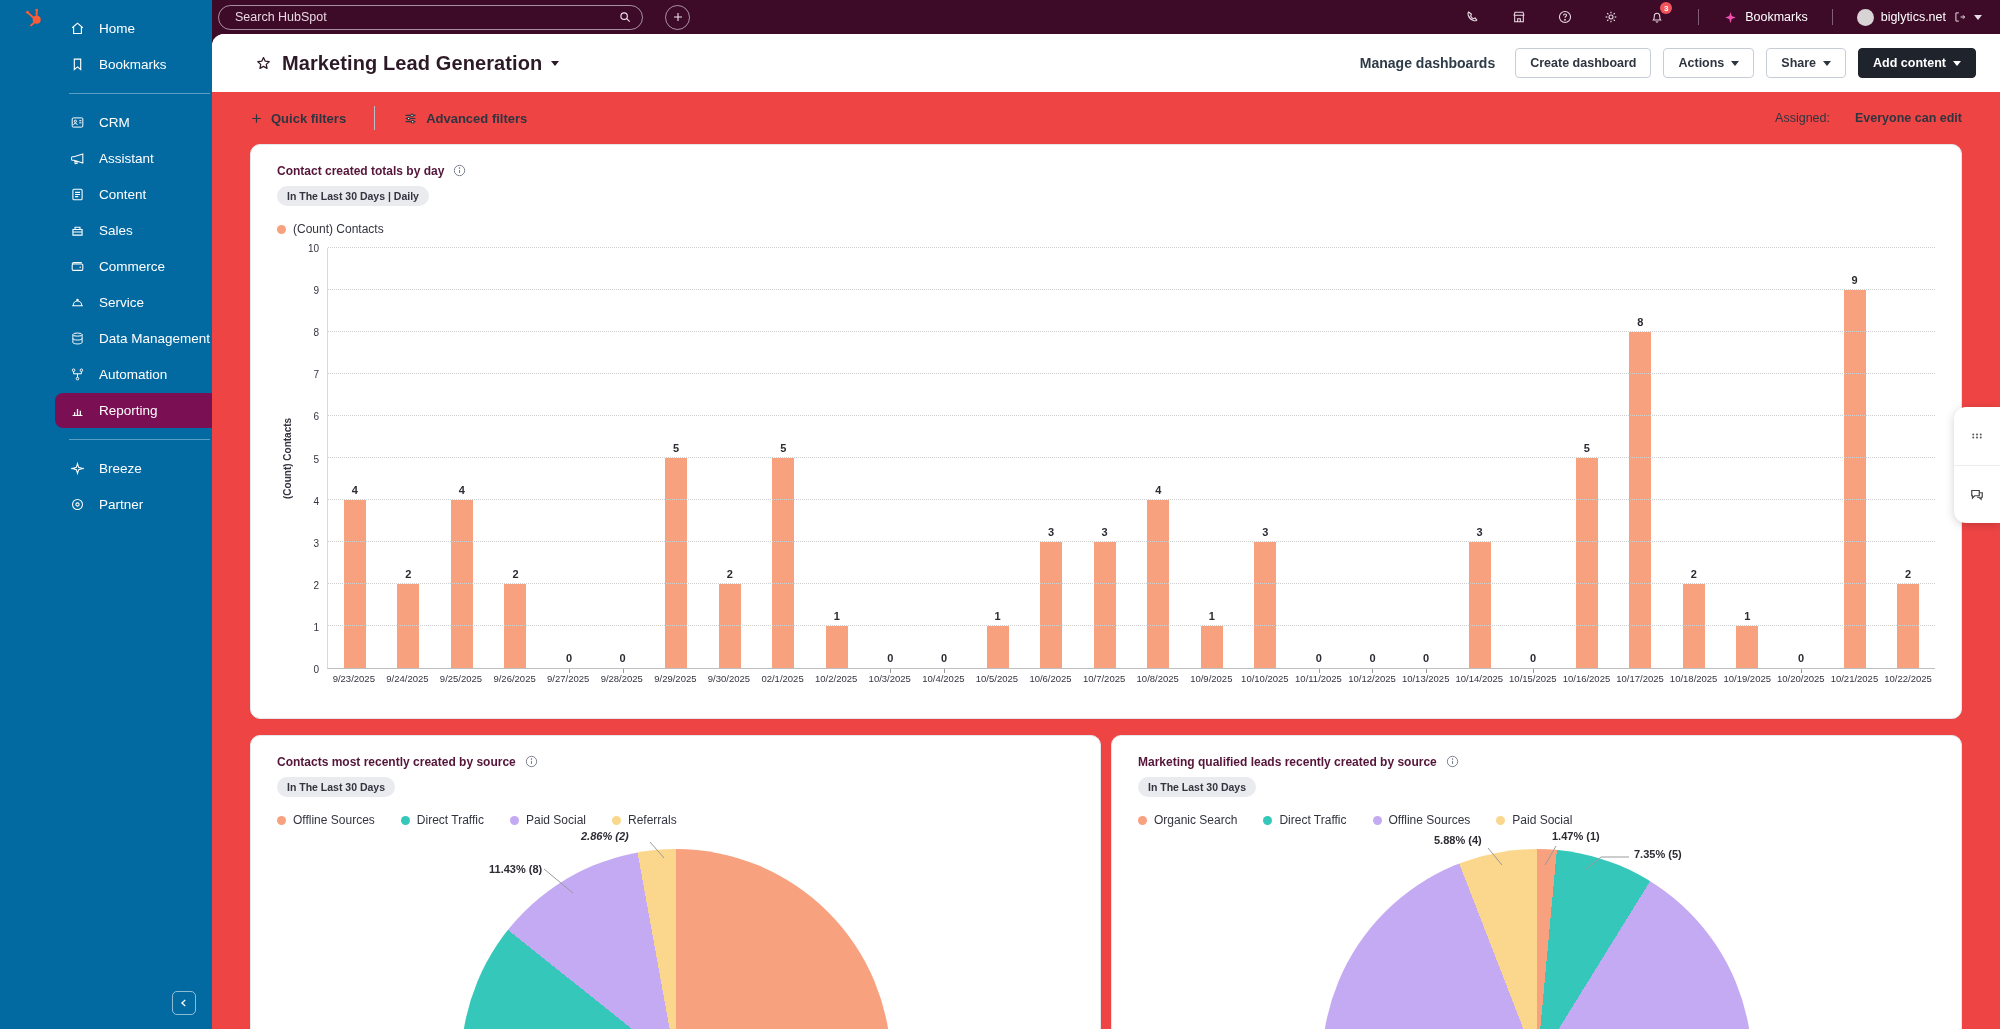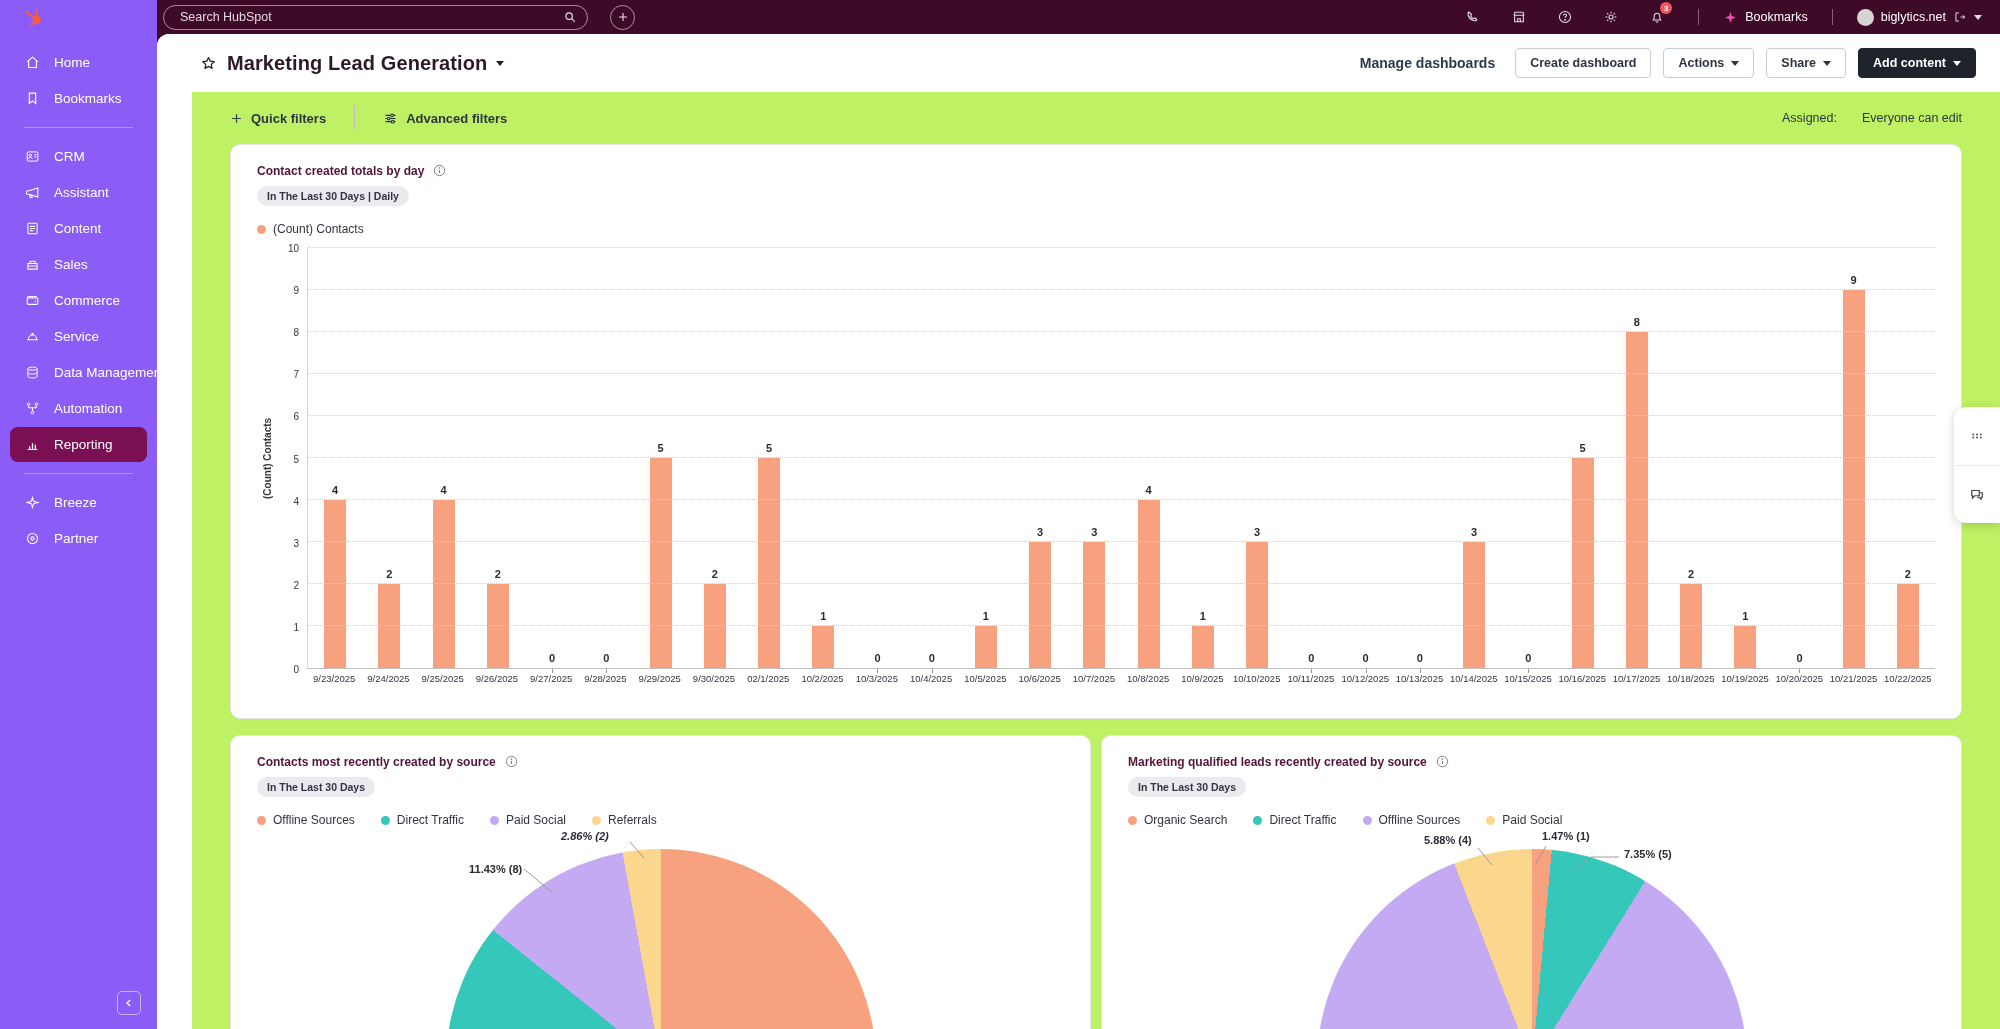--- a/index.html
+++ b/index.html
@@ -1,21 +1,21 @@
 <!DOCTYPE html>
 <html><head>
 <meta charset="utf-8">
 <style>
   html,body{margin:0;padding:0;overflow:hidden;background:#3d0a28;}
   body{width:2000px;height:1029px;font-family:"Liberation Sans","DejaVu Sans",sans-serif;-webkit-font-smoothing:antialiased;}
   *{box-sizing:border-box;}
   .app{width:2000px;height:1029px;display:flex;}
 
   
-  .sidebar{width:157px;flex-shrink:0;background:#8b5cf6;display:flex;flex-direction:column;position:relative;}
+  .sidebar{width:212px;flex-shrink:0;background:#0369a1;display:flex;flex-direction:row;position:relative;}
   .logo{height:34px;display:flex;align-items:center;padding-left:24px;}
   .nav{padding-top:10px;}
   .nav-item{display:flex;align-items:center;gap:13px;margin:1px 10px;padding:9px 14px;border-radius:8px;color:#fff;font-size:13.5px;cursor:pointer;white-space:nowrap;}
   .nav-item.active{background:#7a0f54;}
   .nav-item .nicon{display:flex;width:17px;height:17px;flex-shrink:0;}
   .nav-divider{border-top:1px solid rgba(255,255,255,.35);margin:11px 24px;}
   .collapse-btn{position:absolute;bottom:14px;right:16px;width:24px;height:24px;border:1px solid rgba(255,255,255,.55);border-radius:5px;color:#fff;display:flex;align-items:center;justify-content:center;font-size:12px;cursor:pointer;}
 
   
   .main{flex:1;display:flex;flex-direction:column;min-width:0;}
@@ -35,26 +35,26 @@
   .content{flex:1;background:#fff;border-top-left-radius:12px;display:flex;flex-direction:column;overflow:hidden;position:relative;}
   .page-header{height:58px;display:flex;align-items:center;padding:0 24px 0 42px;background:#fff;}
   .title-wrap{display:flex;align-items:center;gap:9px;}
   .page-title{font-size:20px;font-weight:700;color:#2d1a26;letter-spacing:.1px;}
   .hdr-right{margin-left:auto;display:flex;align-items:center;gap:12px;}
   .link-strong{font-size:14px;font-weight:700;color:#2d3a48;cursor:pointer;margin-right:8px;}
   .btn{height:30px;padding:0 14px;border-radius:4px;border:1px solid #c6cdd6;background:#fff;color:#2f3540;font-size:12.5px;font-weight:600;display:flex;align-items:center;gap:7px;cursor:pointer;font-family:inherit;}
   .btn.dark{background:#1f232b;border-color:#1f232b;color:#fff;}
   .caret{width:0;height:0;border-left:4px solid transparent;border-right:4px solid transparent;border-top:5px solid currentColor;display:inline-block;}
 
-  .dashboard{flex:1;background:#bef264;padding:0 38px;overflow:hidden;position:relative;margin-left:35px;}
+  .dashboard{flex:1;background:#ef4444;padding:0 38px;overflow:hidden;position:relative;}
   .filter-row{height:52px;display:flex;align-items:center;color:#2f3540;}
   .filter-item{display:flex;align-items:center;gap:8px;font-size:13px;font-weight:700;cursor:pointer;}
   .fr-divider{width:1px;height:24px;background:#b9bec6;margin:0 28px;}
   .assigned{margin-left:auto;font-size:12.5px;color:#2f3540;}
-  .assigned b{font-weight:400;margin-left:6px;cursor:pointer;padding-left:19px;}
+  .assigned b{font-weight:700;margin-left:6px;cursor:pointer;padding-left:19px;}
 
   .card{background:#fff;border:1px solid #e4e6ea;border-radius:10px;box-shadow:0 1px 2px rgba(0,0,0,.04);}
   .card-title-row{display:flex;align-items:center;gap:8px;}
   .card-title{font-size:12px;font-weight:700;color:#551439;}
   .pill{display:inline-block;background:#e9ebee;border-radius:10px;padding:4px 10px;font-size:10.5px;font-weight:700;color:#33343f;margin-top:8px;}
   .legend{display:flex;align-items:center;gap:26px;margin-top:16px;}
   .legend-item{display:flex;align-items:center;gap:7px;font-size:12px;color:#33343f;cursor:pointer;}
   .dot{width:9px;height:9px;border-radius:50%;flex-shrink:0;}
 
   

